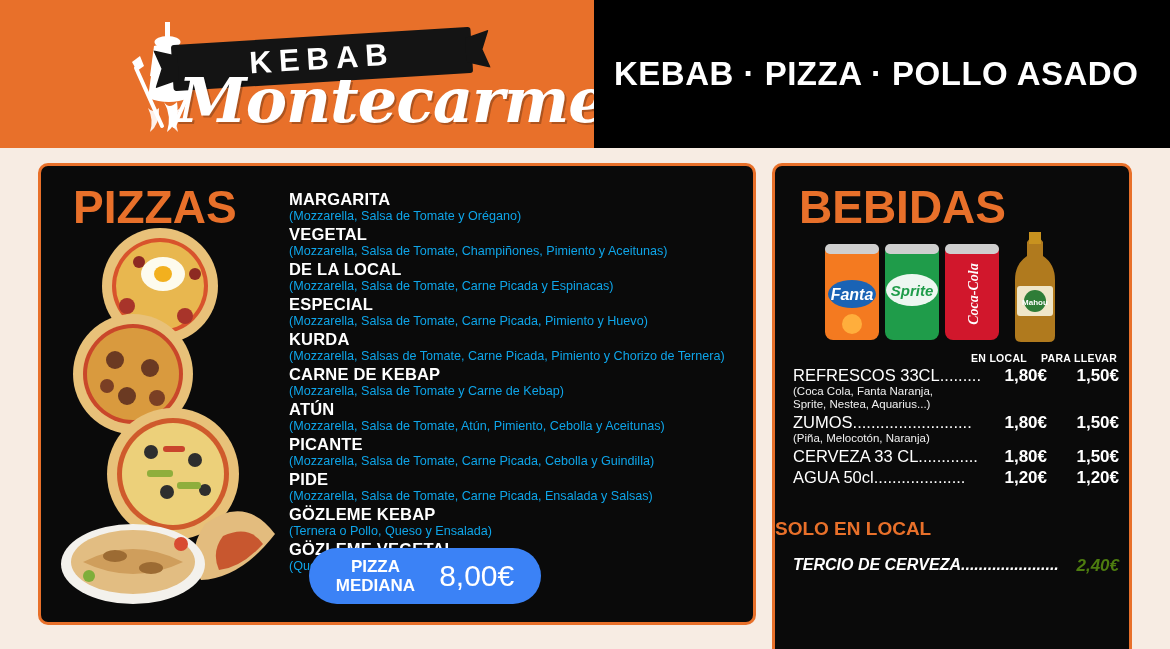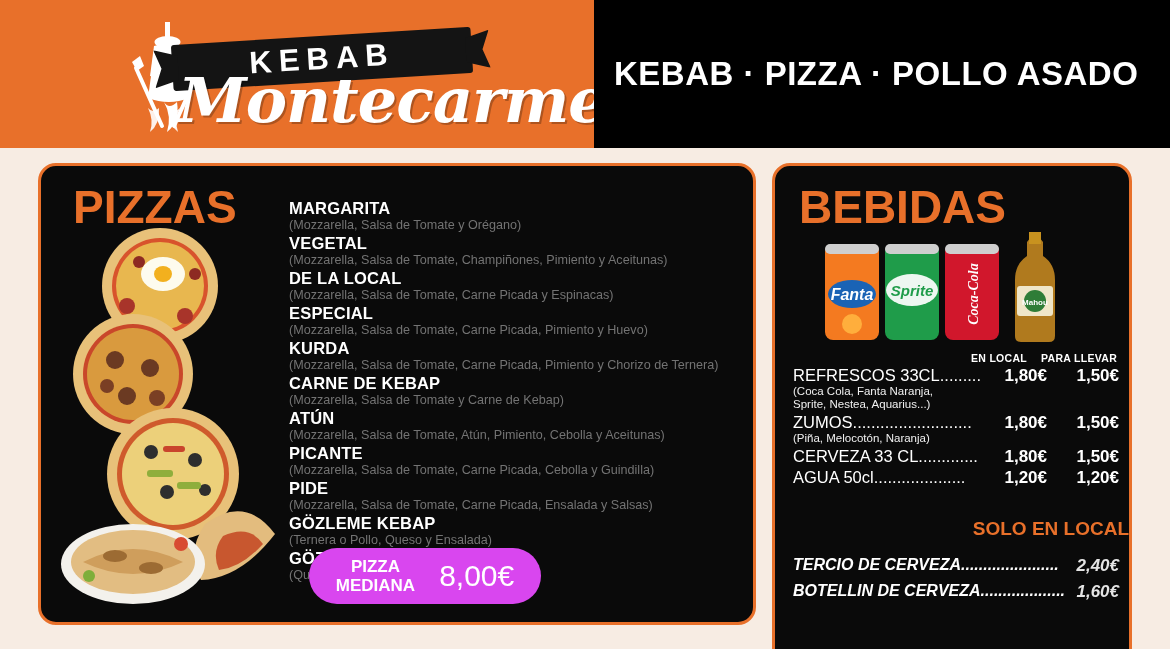--- a/index.html
+++ b/index.html
@@ -90,57 +90,57 @@
     line-height: 60px;
     padding-left: 20px;
     white-space: nowrap;
   }
 
   
   .panel {
     position: absolute;
     background: #0a0a0a;
     border: 3px solid #e8702a;
-    border-radius: 18px;
+    border-radius: 10px;
   }
   #pizzas-panel { left: 38px; top: 163px; width: 718px; height: 462px; }
   #bebidas-panel { left: 772px; top: 163px; width: 360px; height: 600px; }
 
   .section-title {
     color: #e8702a;
     font-size: 46px;
     font-weight: bold;
     letter-spacing: 0px;
   }
   #pizzas-title { position: absolute; left: 32px; top: 14px; }
   #bebidas-title { position: absolute; left: 24px; top: 14px; }
 
   
   .collage { position: absolute; left: 14px; top: 58px; width: 250px; height: 390px; }
 
-  .menu-list { position: absolute; left: 248px; top: 33px; width: 455px; }
+  .menu-list { position: absolute; left: 248px; top: 24px; width: 455px; }
   .item { margin-bottom: 1px; }
   .item-name {
     color: #fff;
     font-size: 16.5px;
     font-weight: bold;
     letter-spacing: .2px;
     line-height: 19px;
   }
   .item-desc {
-    color: #737373;
+    color: #0ea5e9;
     font-size: 12.6px;
     line-height: 15px;
   }
 
   .price-badge {
     position: absolute;
     left: 268px; top: 382px;
     width: 232px; height: 56px;
-    background: #d946ef;
+    background: #3b82f6;
     border-radius: 28px;
     display: flex;
     align-items: center;
     justify-content: center;
     gap: 24px;
   }
   .price-badge .pb-label {
     color: #fff;
     font-size: 17px;
     font-weight: bold;
@@ -176,26 +176,26 @@
   }
   .drow .p2 {
     position: absolute; right: 0; top: 0;
     color: #fff; font-size: 17px; font-weight: bold;
   }
   .drow .dsub {
     color: #f0f0f0; font-size: 11.5px; line-height: 13px;
   }
   .solo-local {
     position: absolute; left: 0; top: 352px; width: 100%;
-    text-align: right; color: #e8702a; font-size: 19px; font-weight: bold;
+    text-align: left; color: #e8702a; font-size: 19px; font-weight: bold;
   }
   .local-rows { position: absolute; left: 18px; top: 390px; width: 326px; font-style: italic; }
   .lrow { position: relative; margin-bottom: 8px; }
   .lrow .ltext { color: #fff; font-size: 16px; font-weight: bold; white-space: nowrap; }
-  .lrow .lprice { position: absolute; right: 0; top: 0; color: #e5e5e5; font-size: 17px; font-weight: bold; }
+  .lrow .lprice { position: absolute; right: 0; top: 0; color: #4d7c0f; font-size: 17px; font-weight: bold; }
 </style>
 </head>
 <body>
 
 <div class="banner">
   <div class="banner-left">
     <div class="logo-wrap">
 
       <svg class="emblem" viewBox="0 0 100 118">
         <rect x="47" y="2" width="5" height="16" fill="#fff"></rect>
@@ -286,21 +286,21 @@
     <div class="item">
       <div class="item-name">DE LA LOCAL</div>
       <div class="item-desc">(Mozzarella, Salsa de Tomate, Carne Picada y Espinacas)</div>
     </div>
     <div class="item">
       <div class="item-name">ESPECIAL</div>
       <div class="item-desc">(Mozzarella, Salsa de Tomate, Carne Picada, Pimiento y Huevo)</div>
     </div>
     <div class="item">
       <div class="item-name">KURDA</div>
-      <div class="item-desc">(Mozzarella, Salsa de Tomate, Carne Picada, Pimiento y Chorizo de Ternera)</div>
+      <div class="item-desc">(Mozzarella, Salsas de Tomate, Carne Picada, Pimiento y Chorizo de Ternera)</div>
     </div>
     <div class="item">
       <div class="item-name">CARNE DE KEBAP</div>
       <div class="item-desc">(Mozzarella, Salsa de Tomate y Carne de Kebap)</div>
     </div>
     <div class="item">
       <div class="item-name">ATÚN</div>
       <div class="item-desc">(Mozzarella, Salsa de Tomate, Atún, Pimiento, Cebolla y Aceitunas)</div>
     </div>
     <div class="item">
@@ -401,18 +401,14 @@
     </div>
   </div>
 
   <div class="solo-local">SOLO EN LOCAL</div>
 
   <div class="local-rows">
     <div class="lrow">
       <div class="ltext">TERCIO DE CERVEZA......................</div>
       <div class="lprice">2,40€</div>
     </div>
-    <div class="lrow">
-      <div class="ltext">BOTELLIN DE CERVEZA...................</div>
-      <div class="lprice">1,60€</div>
-    </div>
   </div>
 </div>
 
 </body></html>

